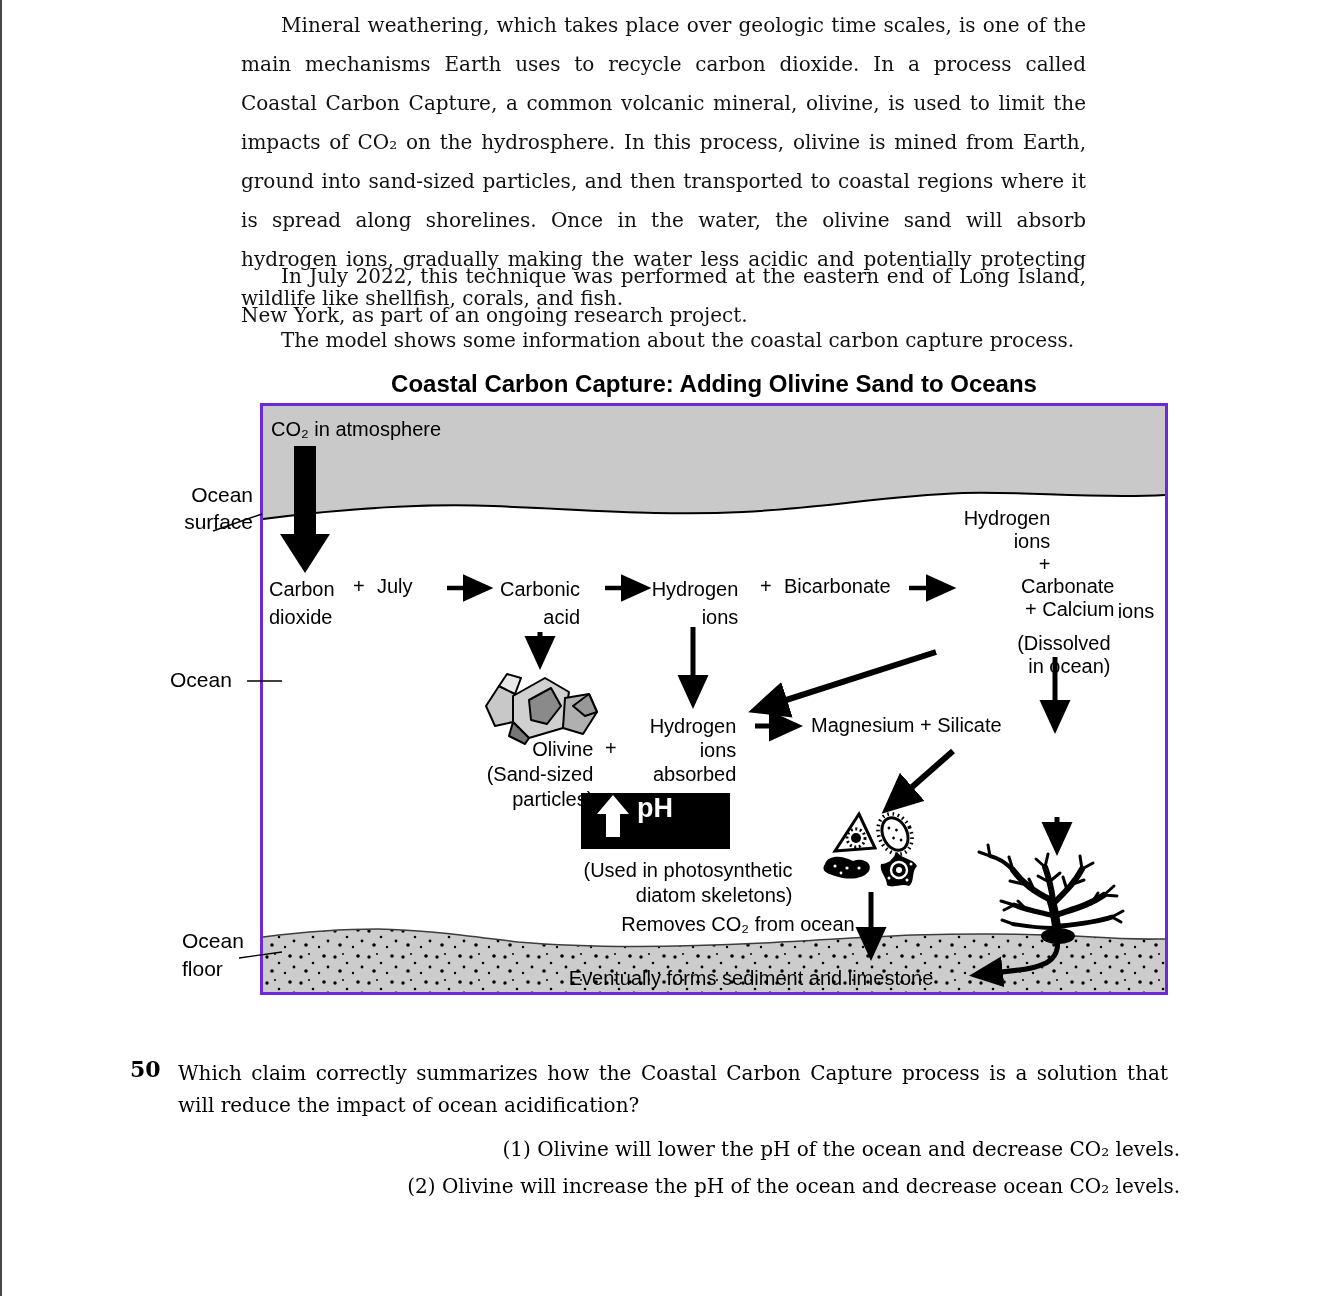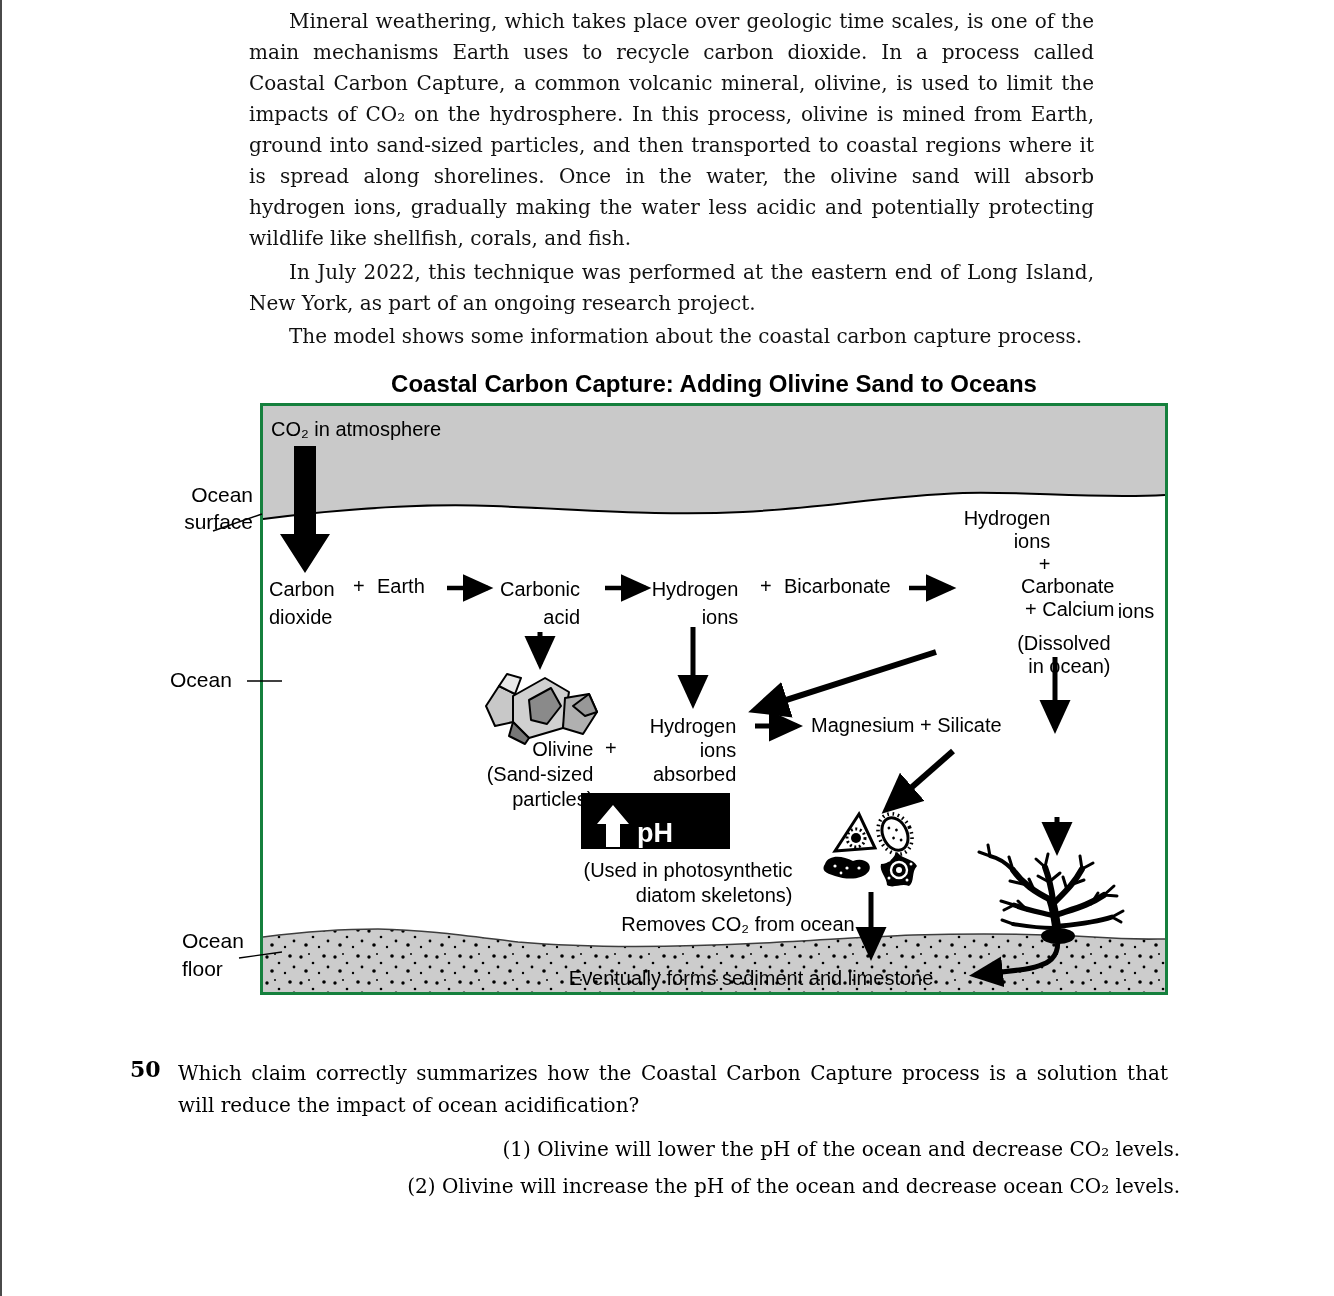--- a/index.html
+++ b/index.html
@@ -1,34 +1,34 @@
 <!DOCTYPE html>
 <html><head>
 <meta charset="utf-8">
 <style>
   html,body{margin:0;padding:0;background:#fff;}
   #page{position:relative;width:1334px;height:1296px;background:#ffffff;overflow:hidden;
         font-family:"Liberation Sans","DejaVu Sans",sans-serif;color:#000;}
   #left-edge{position:absolute;left:0;top:0;width:2px;height:1296px;background:#4a4a4a;}
   
-  .passage-p{position:absolute;left:249px;width:845px;margin:0;
-     font-family:"DejaVu Serif","Liberation Serif",serif;font-size:20px;line-height:31px;
+  .passage-p{position:absolute;left:241px;width:845px;margin:0;
+     font-family:"DejaVu Serif","Liberation Serif",serif;font-size:20px;line-height:39px;
      text-align:justify;text-indent:40px;color:#111;}
   
   #diagram-title{position:absolute;left:260px;top:370px;width:908px;text-align:center;
      font-size:24px;font-weight:bold;letter-spacing:0px;}
   #diagram{position:absolute;left:260px;top:403px;width:908px;height:592px;
-     border:3px solid #15803d;box-sizing:border-box;background:#fff;}
+     border:3px solid #6d28d9;box-sizing:border-box;background:#fff;}
   #diagram svg.scene{position:absolute;left:0;top:0;}
   .dlabel{position:absolute;font-size:20px;line-height:23px;white-space:pre-line;z-index:4;}
   .ctr{transform:translateX(-50%);text-align:right;}
   .lh25{line-height:25px;}
   .outlabel{position:absolute;font-size:21px;line-height:27px;white-space:pre-line;z-index:4;}
   #ph-box{position:absolute;left:318px;top:387px;width:149px;height:56px;background:#000;
-     display:flex;align-items:flex-end;justify-content:flex-start;z-index:4;}
+     display:flex;align-items:flex-start;justify-content:flex-start;z-index:4;}
   #ph-box .ph-text{color:#fff;font-weight:bold;font-size:27px;margin-left:6px;}
   #ph-box svg{margin-left:14px;}
   
   #q-number{position:absolute;left:130px;top:1056px;
      font-family:"DejaVu Serif","Liberation Serif",serif;font-size:22px;font-weight:bold;}
   #q-text{position:absolute;left:178px;top:1057px;width:990px;margin:0;
      font-family:"DejaVu Serif","Liberation Serif",serif;font-size:20px;line-height:32px;text-align:justify;}
   .opt{position:absolute;left:180px;width:1000px;
      font-family:"DejaVu Serif","Liberation Serif",serif;font-size:20px;text-align:right;}
   .opt .onum{display:inline-block;width:42px;}
@@ -162,21 +162,21 @@
         <path d="M790,522 C774,522 762,520 750,518" stroke-width="4"></path>
         <path d="M750,518 l-11,-4" stroke-width="3"></path>
       </g>
     </svg>
 
     <div class="dlabel" style="left:8px;top:12px">CO₂ in atmosphere</div>
 
     <div class="dlabel" style="left:6px;top:169px;line-height:28px">Carbon
 dioxide</div>
     <div class="dlabel" style="left:90px;top:169px">+</div>
-    <div class="dlabel" style="left:114px;top:169px">Earth</div>
+    <div class="dlabel" style="left:114px;top:169px">July</div>
     <div class="dlabel ctr" style="left:277px;top:169px;line-height:28px">Carbonic
 acid</div>
     <div class="dlabel ctr" style="left:432px;top:169px;line-height:28px">Hydrogen
 ions</div>
     <div class="dlabel" style="left:497px;top:169px">+</div>
     <div class="dlabel" style="left:521px;top:169px">Bicarbonate</div>
 
     <div class="dlabel ctr" style="left:744px;top:101px">Hydrogen
 ions
 +</div>

